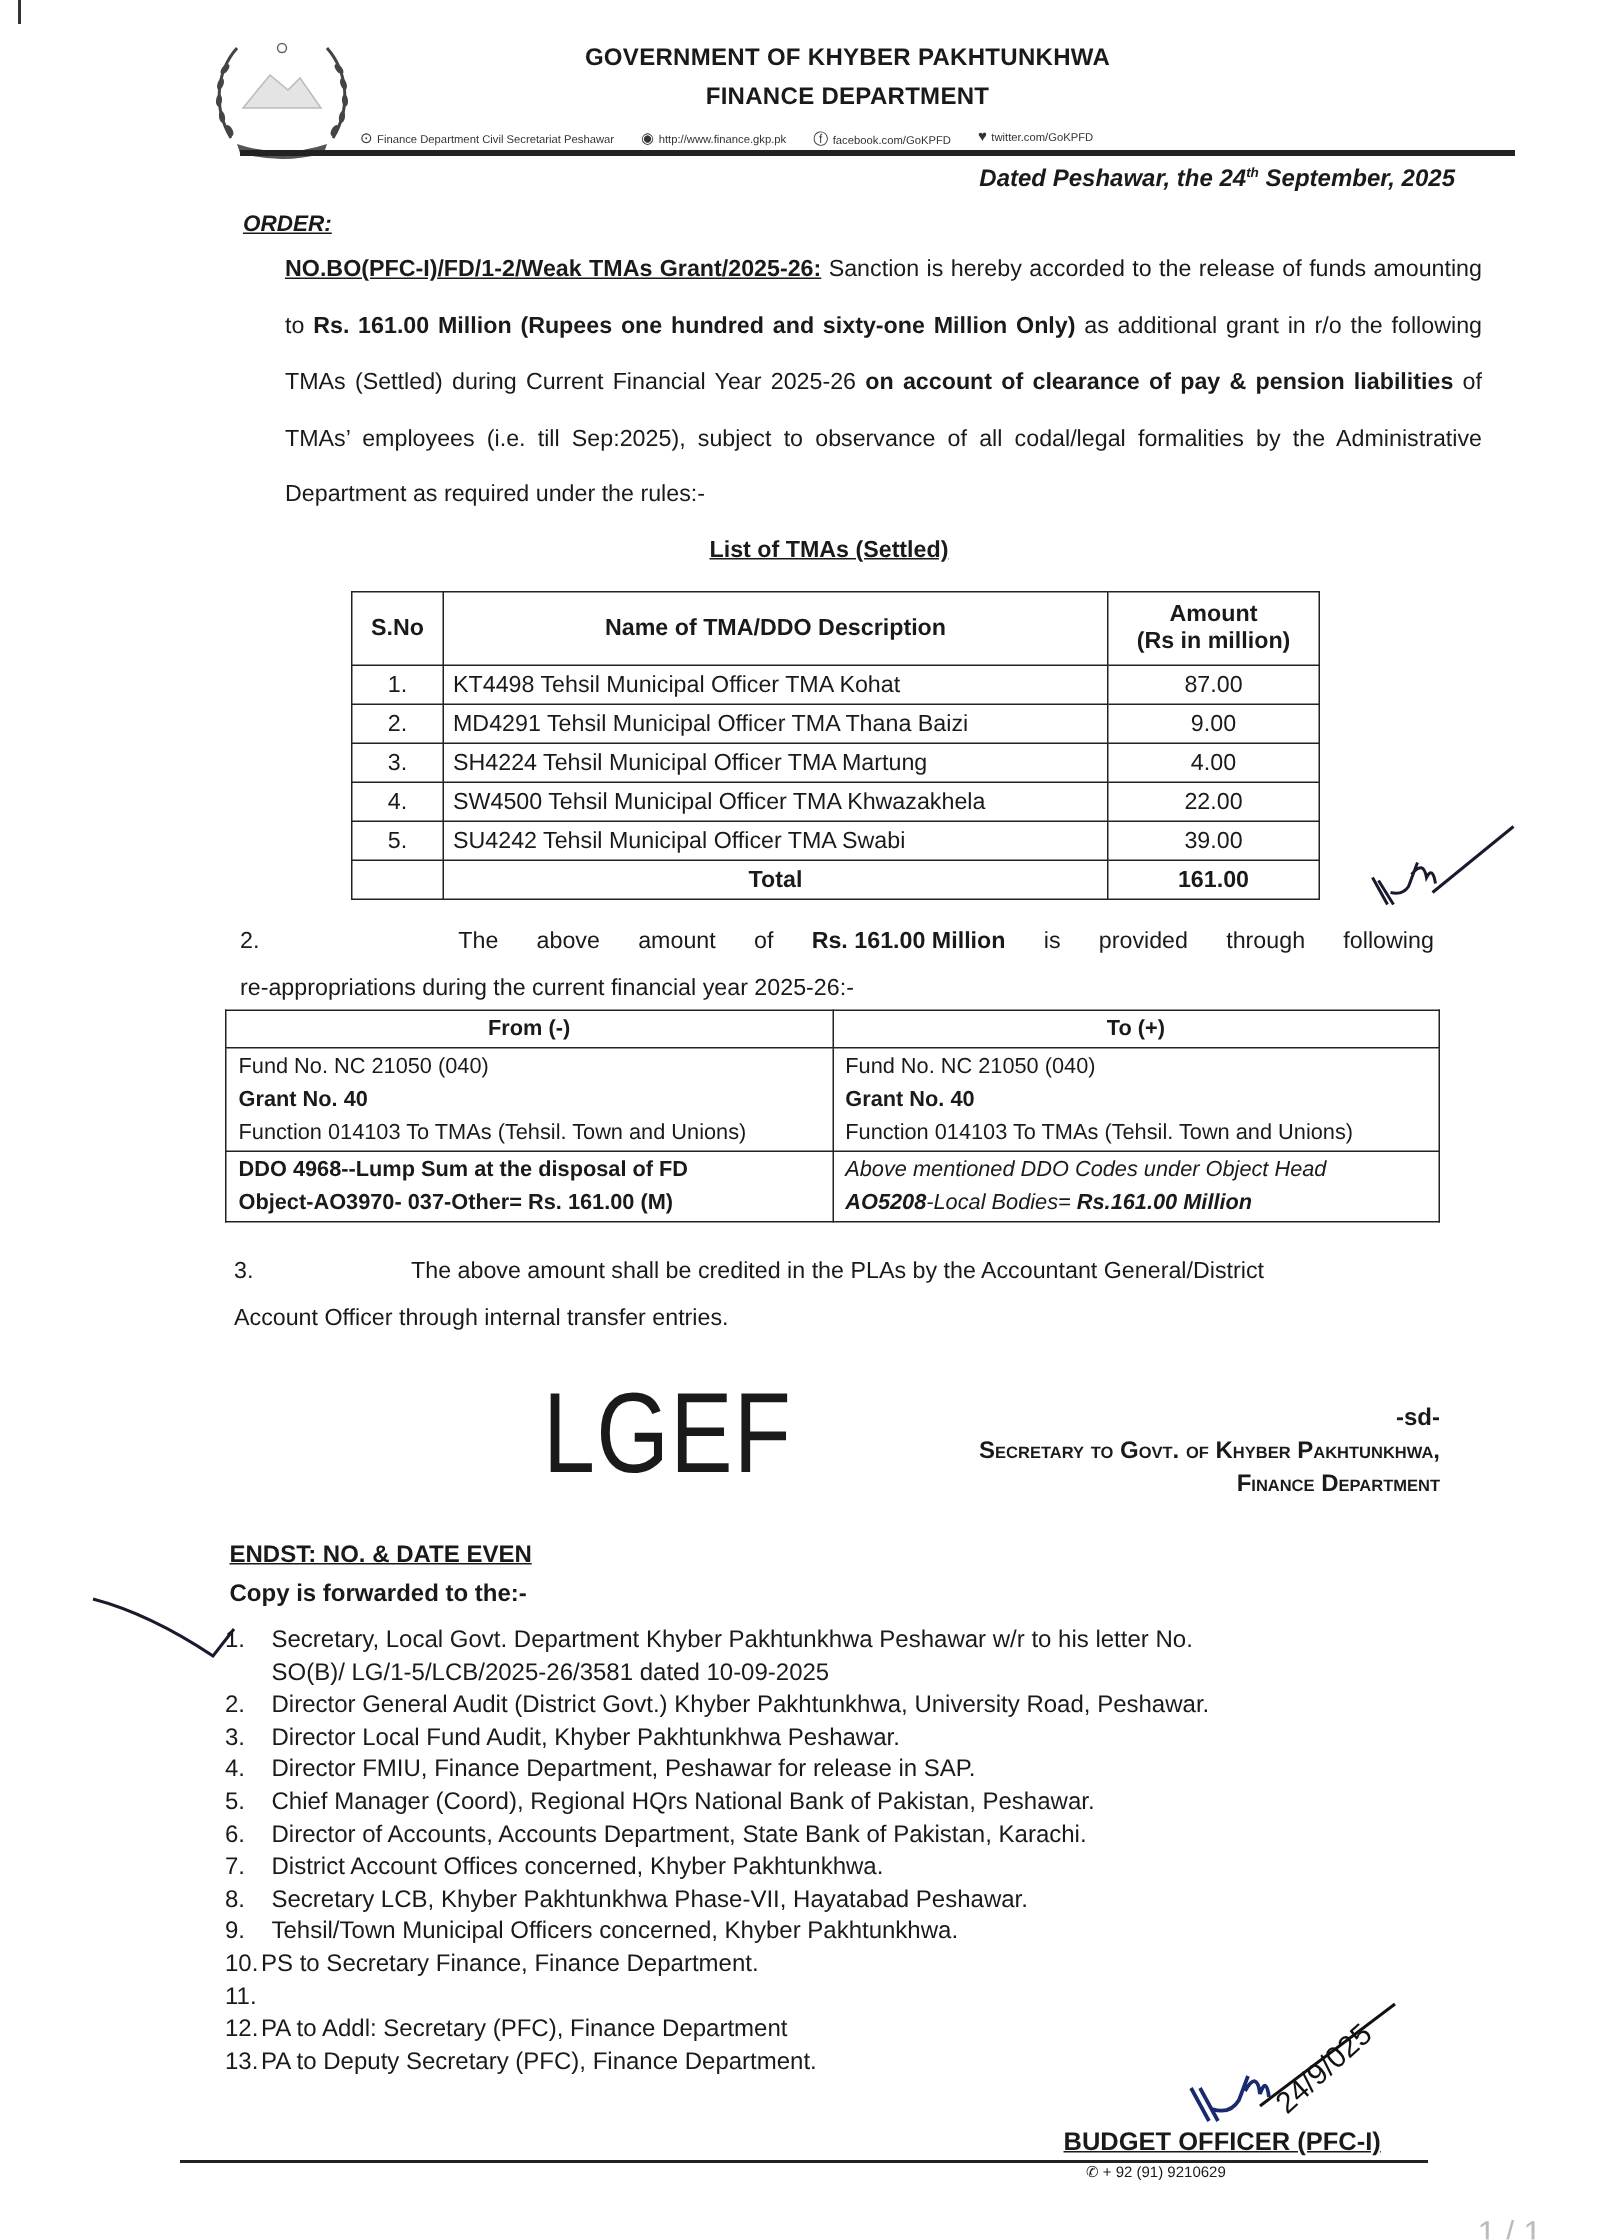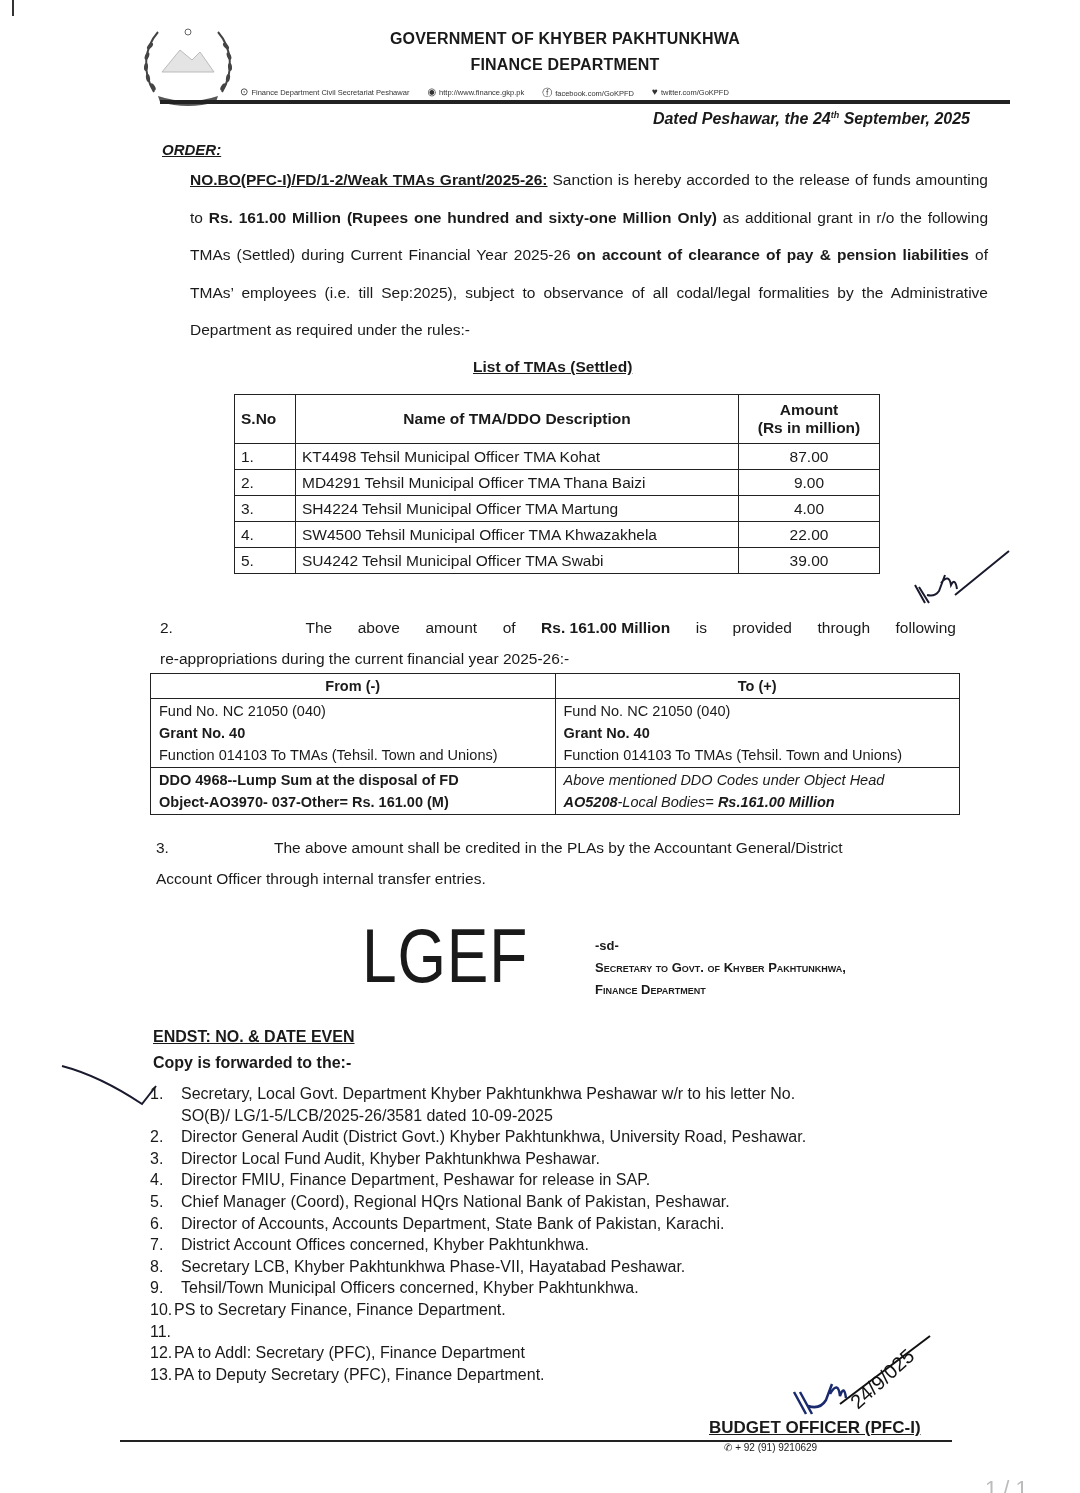--- a/index.html
+++ b/index.html
@@ -20,35 +20,35 @@
     .order-label { left: 162px; top: 141px; font-weight: bold; font-style: italic; font-size: 15px; text-decoration: underline; }
     .para { left: 160px; width: 798px; font-size: 15.5px; line-height: 37.5px; text-align: justify; }
     .para1 { top: 161px; margin-left: 30px; }
     .ref-no { font-weight: bold; text-decoration: underline; }
     .b { font-weight: bold; }
     .list-title { left: 473px; top: 358px; font-size: 15.5px; font-weight: bold; text-decoration: underline; }
     table { border-collapse: collapse; }
     .tma-table { left: 234px; top: 394px; width: 646px; font-size: 15.5px; }
     .tma-table td, .tma-table th { border: 1px solid #222; padding: 0 6px; height: 25px; }
     .tma-table th { font-weight: bold; height: 48px; }
-    .c-sno { width: 48px; text-align: left; }
+    .c-sno { width: 48px; text-align: center; }
     .c-amt { width: 128px; text-align: center; }
     .tma-table .total-label { text-align: center; font-weight: bold; }
     .tma-table .total-amt { text-align: center; font-weight: bold; }
     .sig1 { left: 905px; top: 545px; width: 110px; height: 60px; }
     .para2 { left: 160px; top: 612px; width: 796px; font-size: 15.5px; line-height: 31px; }
     .para2 .row1 { display: flex; justify-content: space-between; }
     .reapp-table { left: 150px; top: 673px; width: 810px; font-size: 14.5px; }
     .reapp-table td, .reapp-table th { border: 1px solid #222; padding: 1px 8px; vertical-align: top; line-height: 22px; }
     .reapp-table th { font-weight: bold; font-size: 14.5px; height: 22px; }
     .reapp-table .it { font-style: italic; }
     .para3 { left: 156px; top: 832px; width: 798px; font-size: 15.5px; line-height: 31px; }
     .para3 .row1 { display: flex; justify-content: space-between; }
     .lgef { left: 362px; top: 918px; font-size: 76px; letter-spacing: 1px; line-height: 1; font-family: "Liberation Sans", sans-serif; transform: scaleX(0.82); transform-origin: left top; }
-    .sec-block { left: 595px; top: 935px; width: 365px; text-align: left; font-size: 13px; font-weight: bold; line-height: 22px; font-variant: small-caps; }
+    .sec-block { left: 595px; top: 935px; width: 365px; text-align: right; font-size: 16px; font-weight: bold; line-height: 22px; font-variant: small-caps; }
     .sec-block .sd { font-variant: normal; font-weight: bold; }
     .endst { left: 153px; top: 1028px; font-size: 16px; font-weight: bold; text-decoration: underline; }
     .copyfwd { left: 153px; top: 1054px; font-size: 16px; font-weight: bold; }
     .tick { left: 60px; top: 1062px; width: 110px; height: 50px; }
     .cc-list { left: 150px; top: 1083px; width: 820px; font-size: 16px; line-height: 21.6px; margin: 0; padding: 0; list-style: none; font-family: "Liberation Sans", sans-serif; }
     .cc-list li { display: flex; }
     .cc-list .num { width: 31px; flex: none; }
     .cc-list .num.wide { width: 24px; }
     .sig2 { left: 780px; top: 1330px; width: 170px; height: 90px; }
     .budget-officer { left: 709px; top: 1418px; font-size: 17px; font-weight: bold; text-decoration: underline; }
@@ -136,20 +136,25 @@
     <tr>
         <td class="c-sno">4.</td>
         <td>SW4500 Tehsil Municipal Officer TMA Khwazakhela</td>
         <td class="c-amt">22.00</td>
       </tr>
     <tr>
         <td class="c-sno">5.</td>
         <td>SU4242 Tehsil Municipal Officer TMA Swabi</td>
         <td class="c-amt">39.00</td>
       </tr>
+    <tr>
+        <td class="c-sno"></td>
+        <td class="total-label">Total</td>
+        <td class="c-amt total-amt">161.00</td>
+      </tr>
   </tbody>
 </table>
 
 <svg class="abs sig1" viewBox="0 0 110 60">
   <path d="M10 40 L20 58 M14 42 L24 58 M22 50 Q30 52 34 46 L40 30 M36 38 Q44 28 46 40 Q50 32 52 44 M50 50 L104 6" fill="none" stroke="#1a1a2e" stroke-width="2"></path>
 </svg>
 
 <div class="abs para2">
   <div class="row1">
     <span style="width:120px">2.</span>

